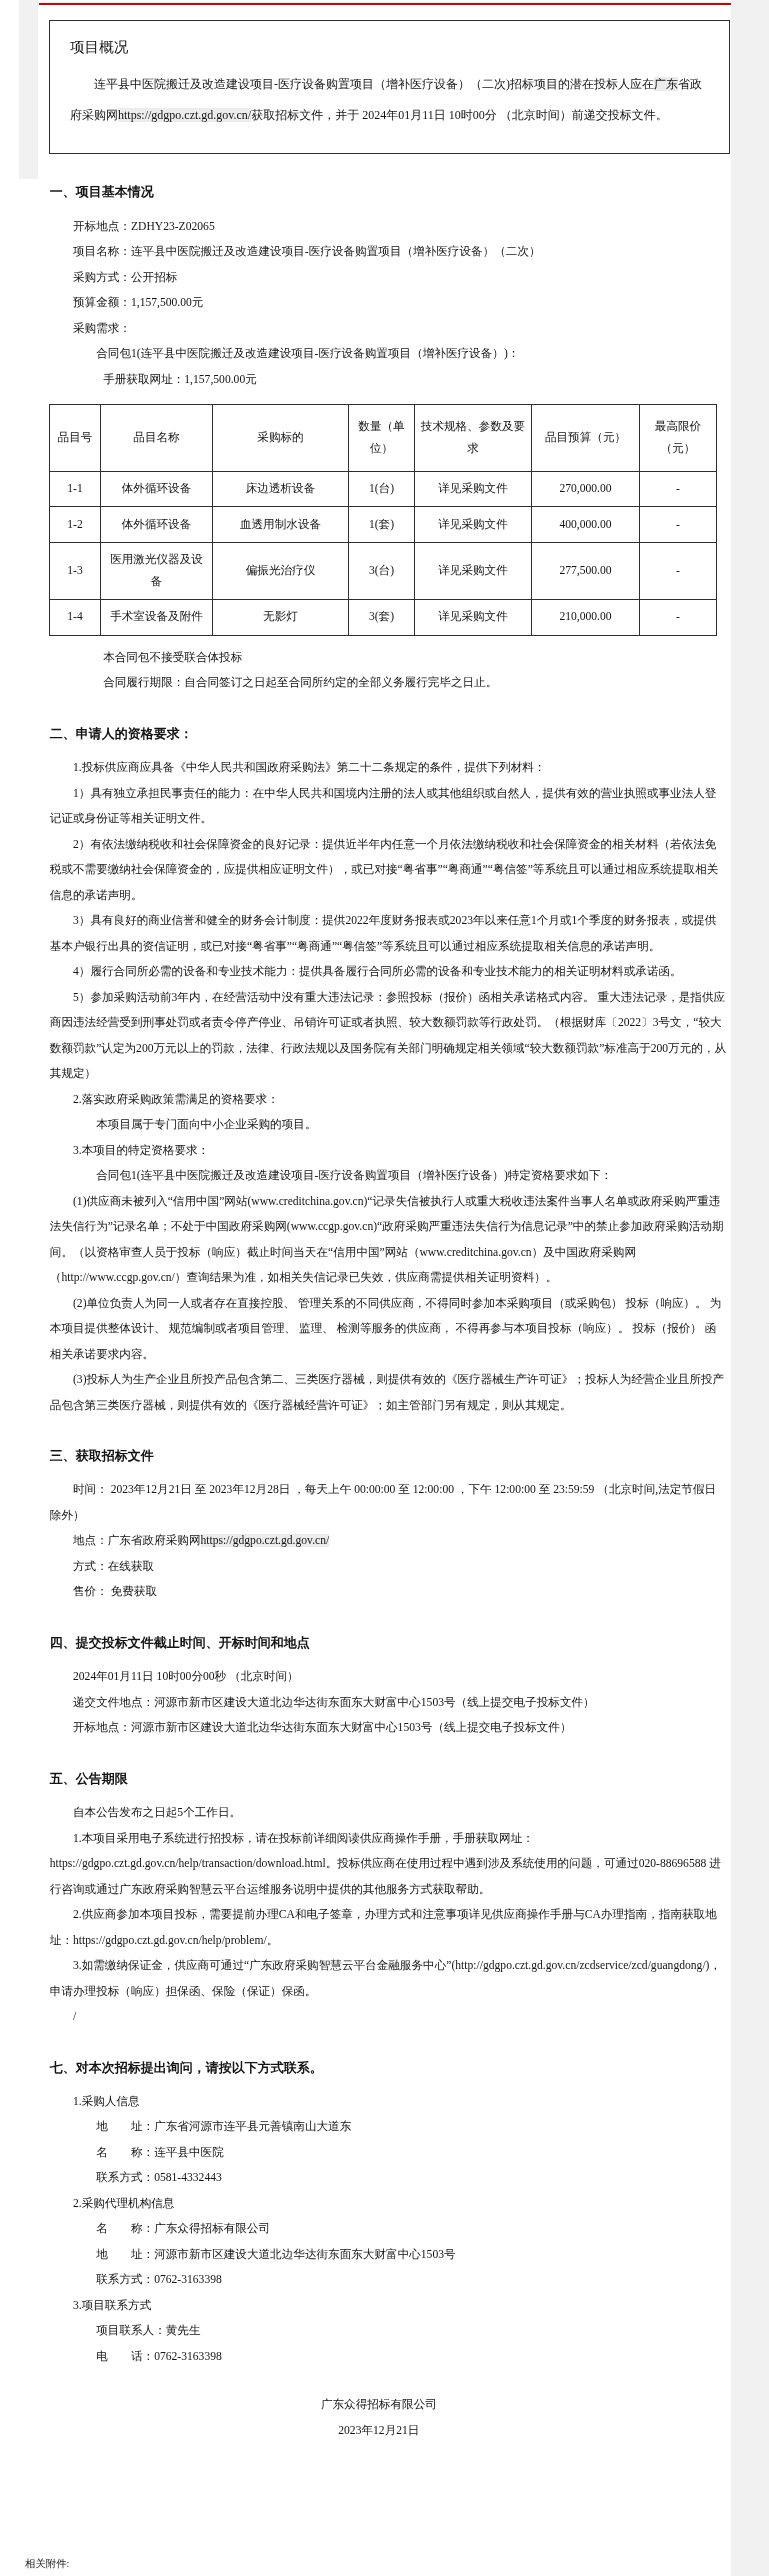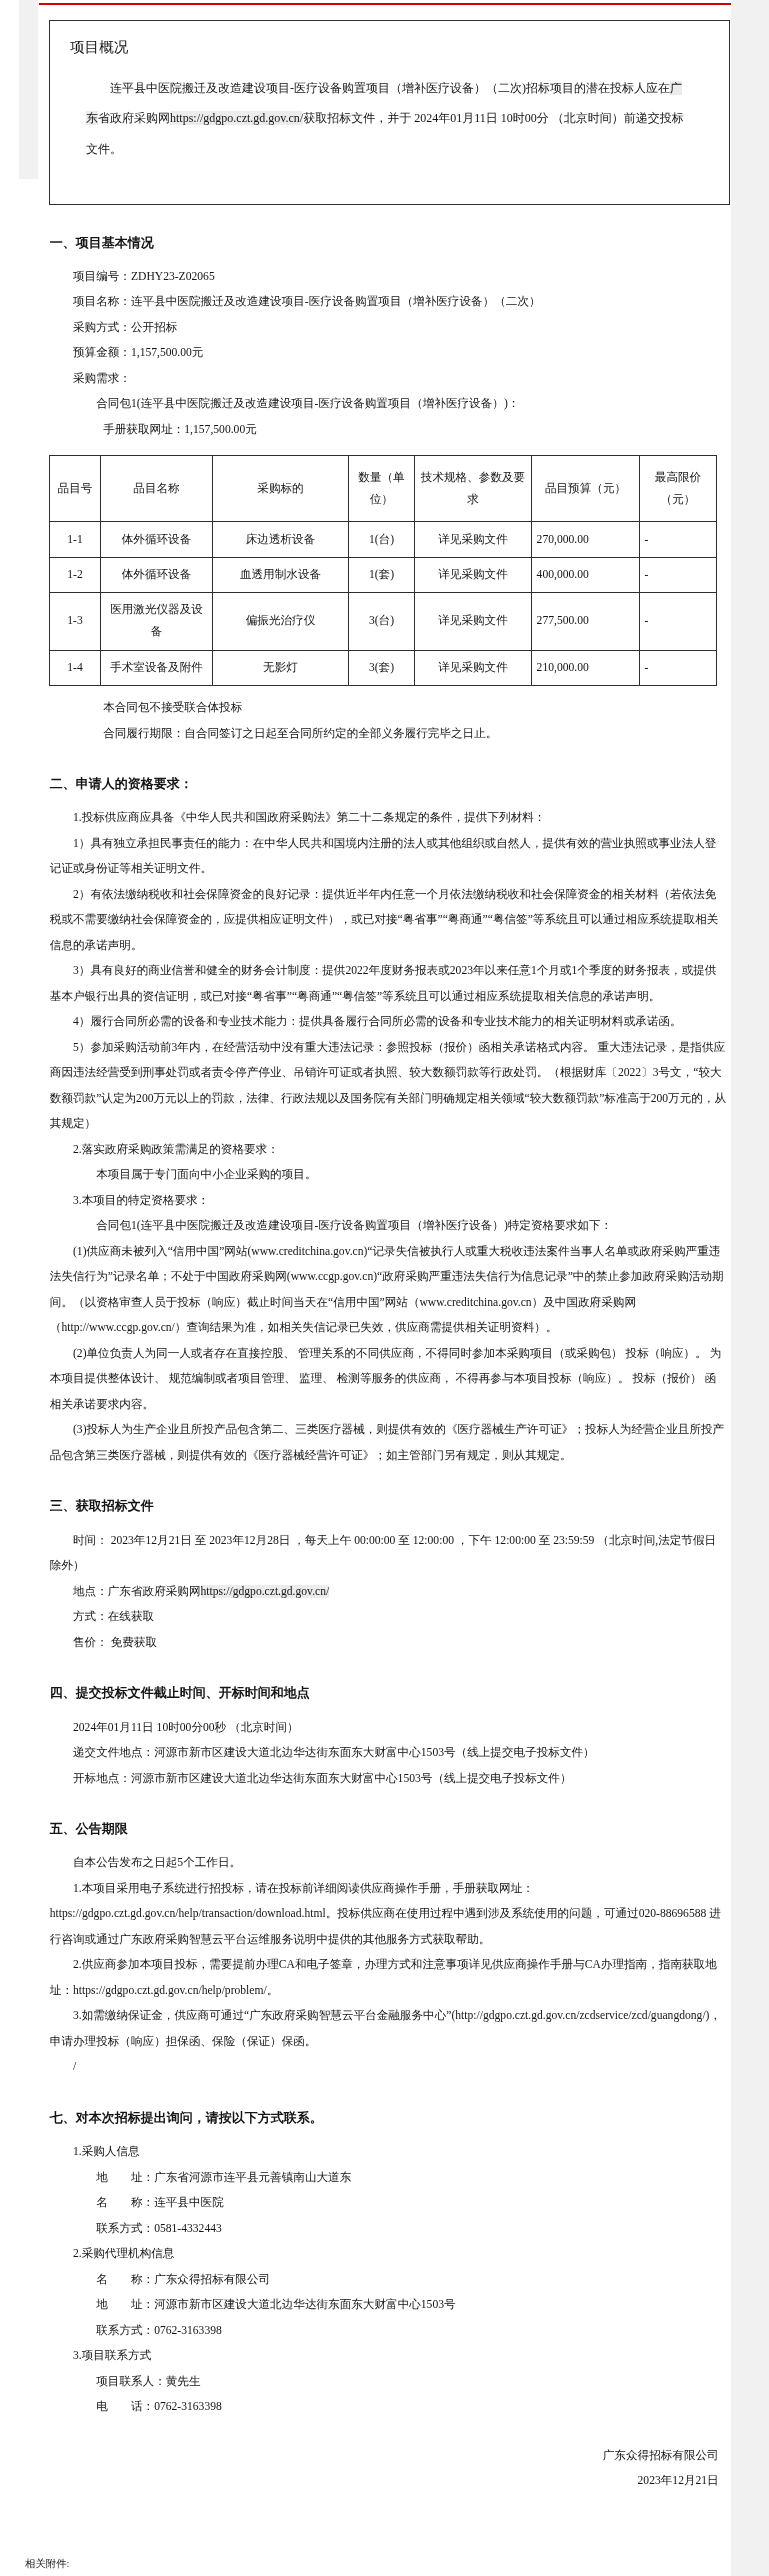--- a/index.html
+++ b/index.html
@@ -7,50 +7,50 @@
     width:770px;height:2576px;overflow:hidden;position:relative;
     background:#ffffff;color:#141414;
     font-family:"Liberation Serif","DejaVu Serif",serif;
   }
   .right-band{position:absolute;right:0;top:0;width:39px;height:100%;background:#f1f1f1}
   .left-band{position:absolute;left:19px;top:0;width:19px;height:179px;background:#f1f1f1}
   .content{position:absolute;left:39px;top:0;width:692px}
   .redline{height:1.5px;margin-top:3.1px;background:#d40000}
   .obox{border:0.8px solid #2e2e2e;margin:15.4px 0.8px 0 10px;padding:9.2px 20px 23px 20px}
   .obox h2{font-size:14.6px;font-weight:normal;margin:7.7px 0 12.3px 0}
-  .obox p{font-size:12px;line-height:2.55;margin:16px;text-indent:2em}
+  .obox p{font-size:12px;line-height:2.55;margin:0;text-indent:2em}
   .hl{background:#ececec}
   h3.sec{font-size:13px;font-weight:bold;margin:29px 0 12.3px 10.8px}
   p.para{font-size:11.6px;line-height:2.2;margin:0 4.6px 0 10.8px;text-indent:2em}
   p.para.d4{text-indent:4em}
   p.para.d45{text-indent:4.6em}
   table.items{border-collapse:collapse;margin:12.3px 0 9.2px 10px;font-size:11.6px;text-align:center;table-layout:fixed}
   table.items th,table.items td{border:0.8px solid #2e2e2e;font-weight:normal;padding:6.2px 4.6px;line-height:1.9;word-break:break-all}
   table.items thead th{padding:10.8px 4.6px}
-  td.colR{text-align:left;padding-right:7.7px}
-  .sign{ text-align:right;margin:23px 12.3px 0 0;font-size:11.6px;line-height:2.2}
+  td.colR{text-align:center;padding-right:7.7px}
+  .sign{ text-align:center;margin:23px 12.3px 0 0;font-size:11.6px;line-height:2.2}
   .attach{position:absolute;left:25px;top:2556px;font-size:10.4px;color:#222;line-height:1.6}
 </style>
 </head>
 <body>
 
 <div class="right-band" style="background: rgb(241, 241, 241);"></div>
 <div class="left-band" style="background: rgb(241, 241, 241);"></div>
 
 <div class="content">
 
   <div class="redline" style="background: rgb(212, 0, 0);"></div>
 
   <div class="obox">
     <h2>项目概况</h2>
     <p><span>连平县中医院搬迁及改造建设项目-医疗设备购置项目（增补医疗设备）（二次)招标项目的潜在投标人应在</span><span class="hl" style="background: rgb(236, 236, 236);">广东</span><span>省政府采购网</span><span class="hl" style="background: rgb(236, 236, 236);">https://gdgpo.czt.gd.gov.cn/</span><span>获取招标文件，并于 2024年01月11日 10时00分 （北京时间）前递交投标文件。</span></p>
   </div>
 
   <h3 class="sec">一、项目基本情况</h3>
-  <p class="para">项目编号：ZDHY23-Z02065</p>
+  <p class="para">开标地点：ZDHY23-Z02065</p>
   <p class="para">项目名称：连平县中医院搬迁及改造建设项目-医疗设备购置项目（增补医疗设备）（二次）</p>
   <p class="para">采购方式：公开招标</p>
   <p class="para">预算金额：1,157,500.00元</p>
   <p class="para">采购需求：</p>
   <p class="para d4">合同包1(连平县中医院搬迁及改造建设项目-医疗设备购置项目（增补医疗设备）)：</p>
   <p class="para d45">手册获取网址：1,157,500.00元</p>
 
   <table class="items">
     <colgroup>
       <col style="width:51px">

